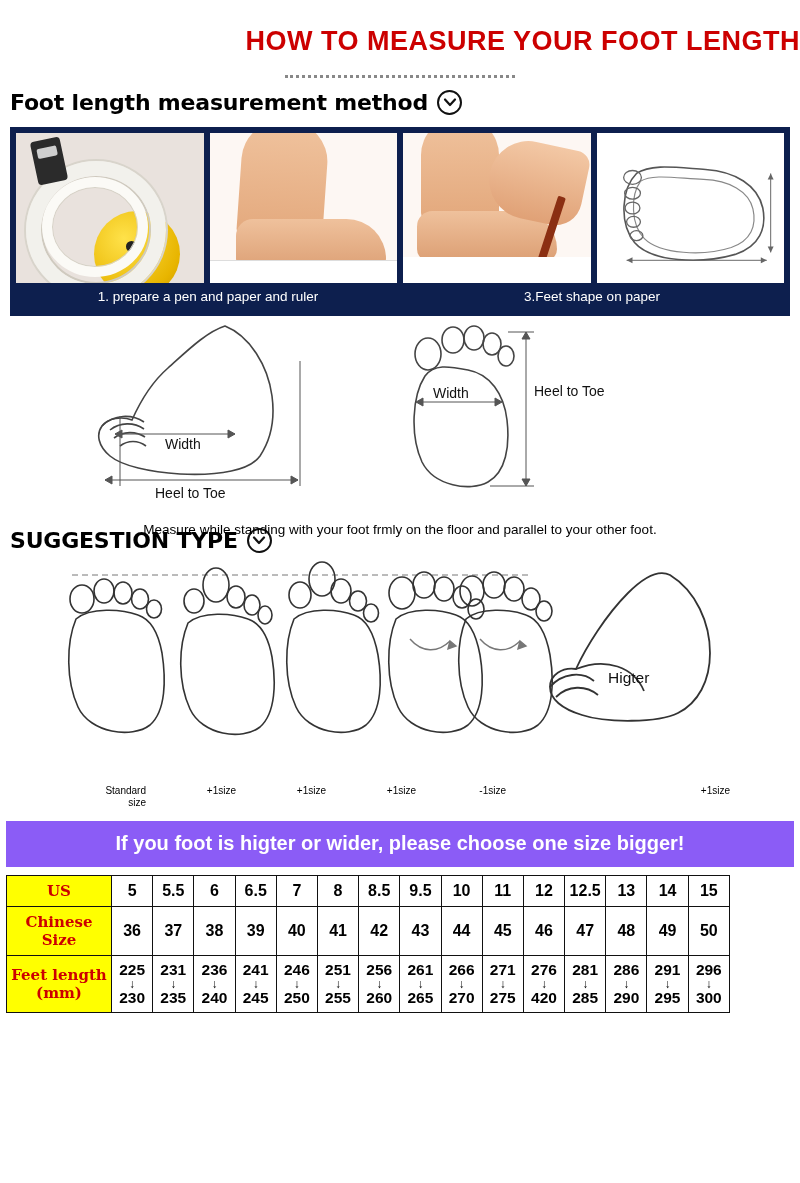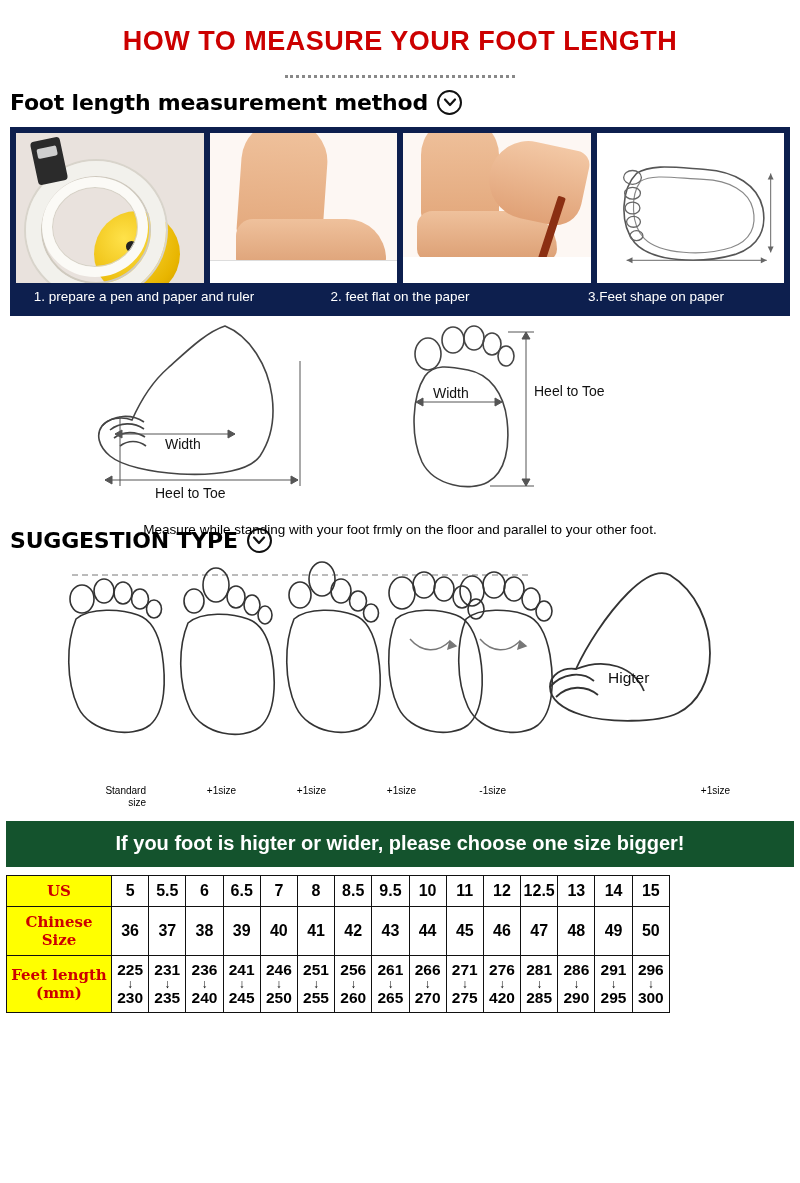--- a/index.html
+++ b/index.html
@@ -16,21 +16,21 @@
     overflow: hidden;
   }
   .page {
     width: 800px;
     height: 1183px;
     position: relative;
   }
 
   
   .main-title {
-    text-align: center;
+    text-align: right;
     color: #cc0000;
     font-weight: bold;
     font-size: 27px;
     letter-spacing: 0.5px;
     padding-top: 26px;
     margin: 0;
   }
   .dotted-rule {
     width: 230px;
     margin: 14px auto 0 auto;
@@ -206,34 +206,34 @@
   .suggest-labels .lbl {
     width: 90px;
     text-align: right;
     font-size: 10px;
     line-height: 1.2;
   }
   .suggest-labels .lbl.wide { width: 150px; margin-left: 74px; }
 
   
   .banner {
-    background: #14532d;
+    background: #8b5cf6;
     color: #fff;
     text-align: center;
     font-weight: bold;
     font-size: 20px;
     padding: 11px 0 12px 0;
     margin: 10px 6px 0 6px;
   }
 
   
   table.size {
     border-collapse: collapse;
     margin: 8px 6px 16px 6px;
-    width: 664px;
+    width: 724px;
     table-layout: fixed;
   }
   table.size td, table.size th {
     border: 1.5px solid #111;
     text-align: center;
     font-size: 15.5px;
     font-weight: bold;
     padding: 6px 0;
   }
   table.size th.rowhead {
@@ -308,21 +308,20 @@
             <path d="M172 128 l-6 -3 v6 z" fill="#666"></path>
           <line x1="176" y1="40" x2="176" y2="120" stroke="#666" stroke-width="1"></line>
           <path d="M176 40 l-3 6 h6 z" fill="#666"></path>
             <path d="M176 120 l-3 -6 h6 z" fill="#666"></path>
         </svg>
       </div>
     </div>
 
     <div class="cap-row">
       <div class="cap">1. prepare a pen and paper and ruler</div>
-      <div class="cap">2. feet flat on the paper</div>
       <div class="cap">3.Feet shape on paper</div>
     </div>
   </div>
 
   <div class="diagram-band">
     <svg width="780" height="200" viewBox="0 0 780 200">
 
       <g fill="none" stroke="#444" stroke-width="1.6">
         <path d="M215 10 C 240 20, 258 50, 262 80 C 266 110, 258 128, 250 140
                  C 240 154, 210 160, 170 158 C 140 156, 112 150, 100 140

